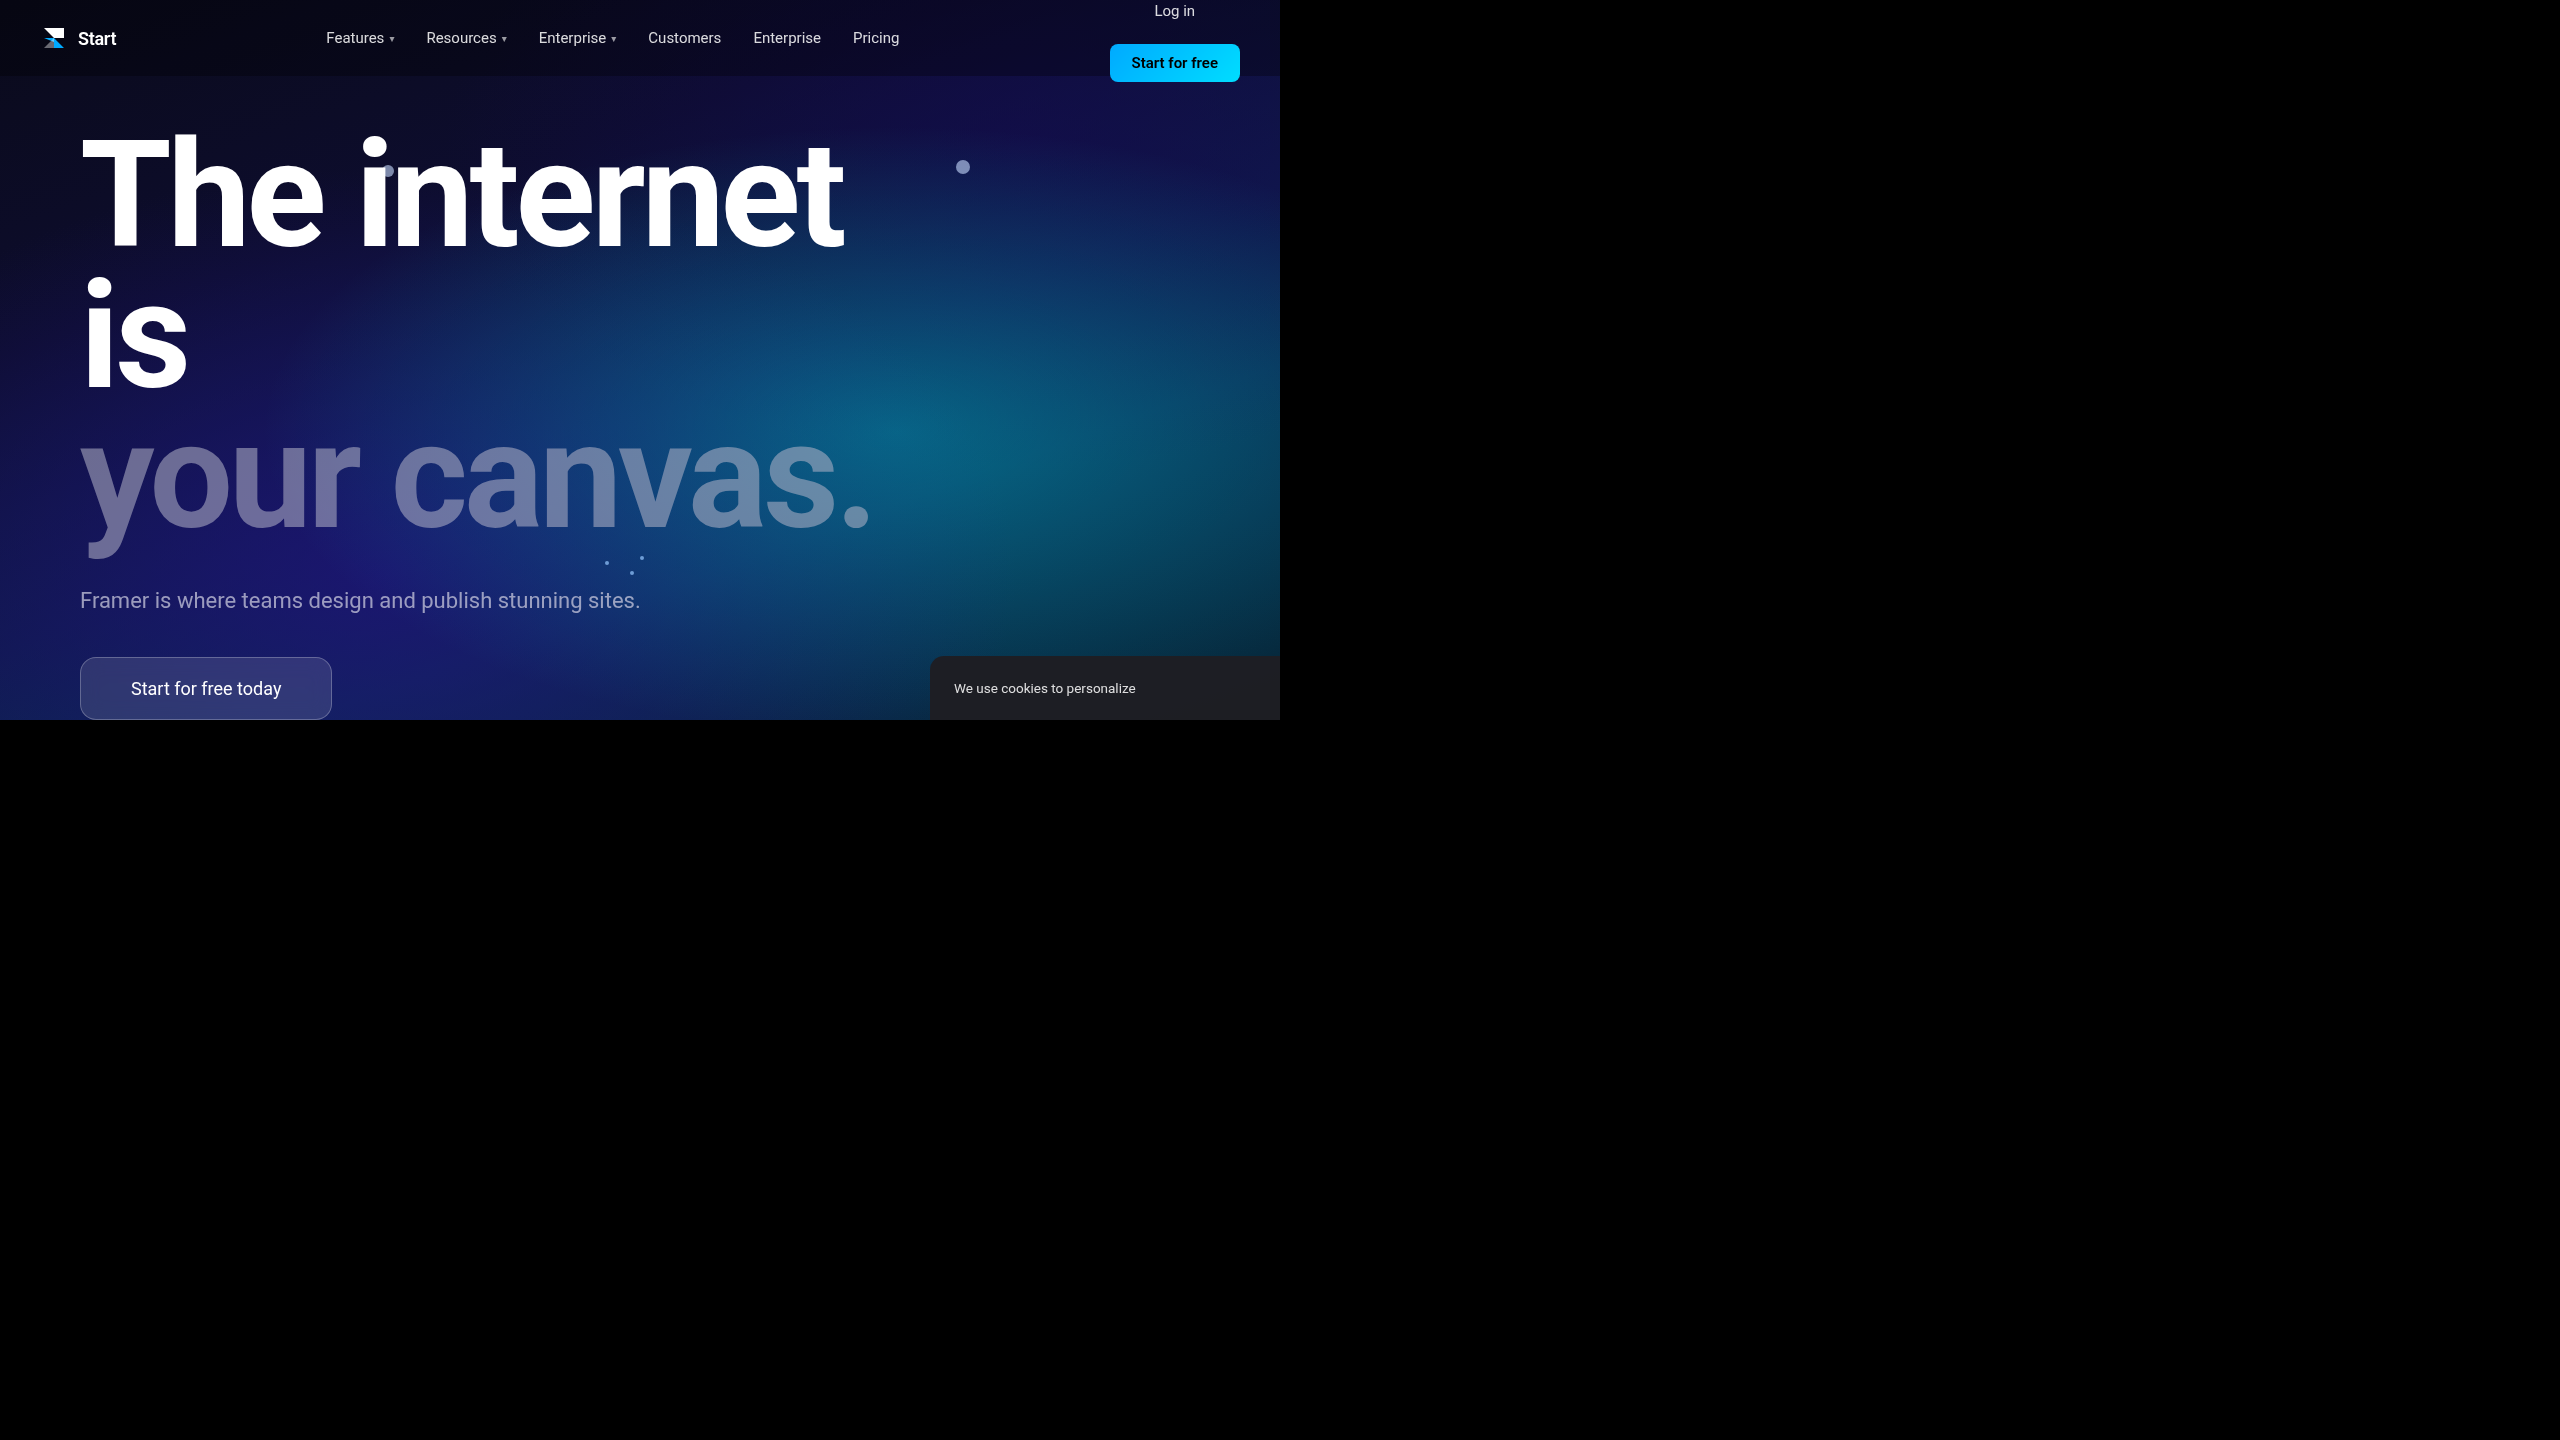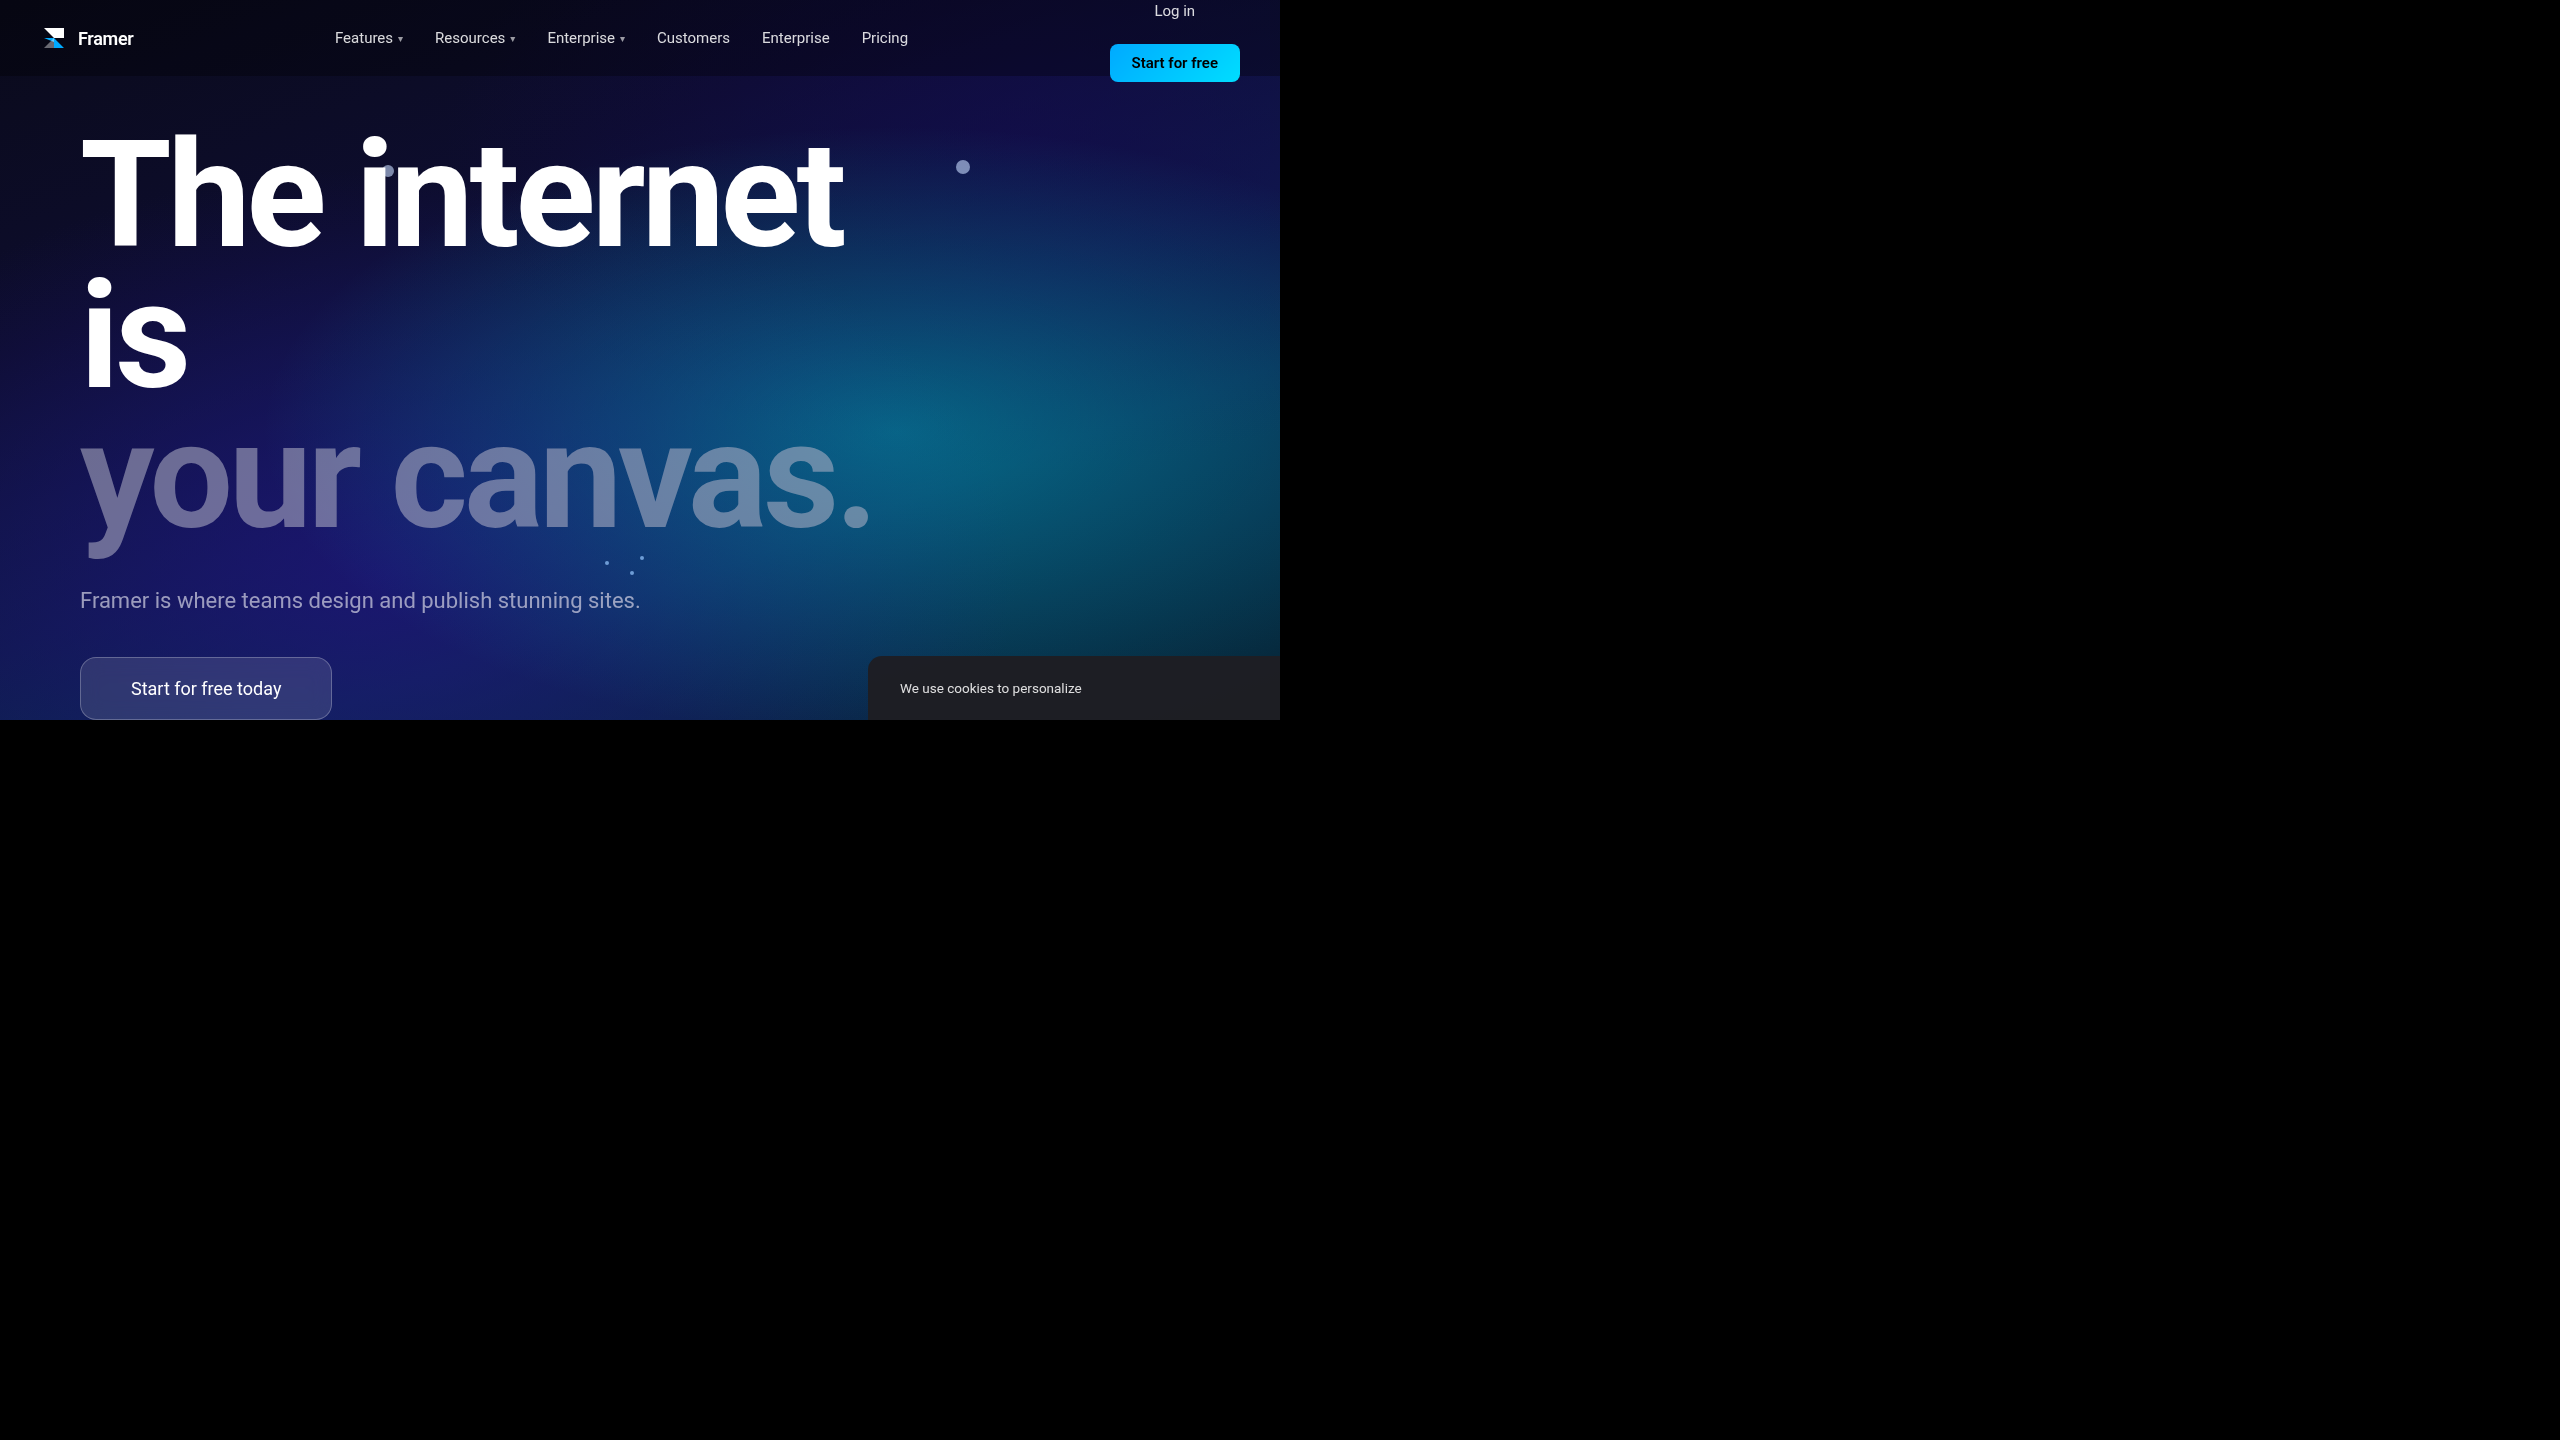--- a/index.html
+++ b/index.html
@@ -161,24 +161,24 @@
       -webkit-backdrop-filter: blur(10px);
       text-decoration: none;
       display: inline-block;
     }
 
     
     .cookie-banner {
       position: absolute;
       bottom: 0;
       right: 0;
-      width: 412px;
+      width: 350px;
       background: rgba(30, 30, 35, 0.97);
       border-radius: 14px 0 0 0;
-      padding: 22px 32px;
+      padding: 22px 24px;
       z-index: 100;
       color: rgba(255,255,255,0.85);
       font-size: 13.5px;
       line-height: 1.5;
     }
 
     
     .dot {
       position: absolute;
       border-radius: 50%;
@@ -221,21 +221,21 @@
 <div class="sparkle sparkle-3"></div>
 
 <nav>
   <a class="nav-logo" href="#">
 
     <svg class="nav-logo-icon" viewBox="0 0 28 28" fill="none" xmlns="http://www.w3.org/2000/svg">
       <path d="M4 4h20v10H14L4 4z" fill="white"></path>
       <path d="M4 14h10l10 10H14v-6L4 14z" fill="#00aaff"></path>
       <path d="M14 14v10H4L14 14z" fill="rgba(255,255,255,0.4)"></path>
     </svg>
-    <span class="nav-logo-text">Framer</span>
+    <span class="nav-logo-text">Start</span>
   </a>
 
   <ul class="nav-links">
     <li>
       <a href="#">
         <span>Features</span>
         <span class="chevron-icon">▾</span>
       </a>
     </li>
     <li>

